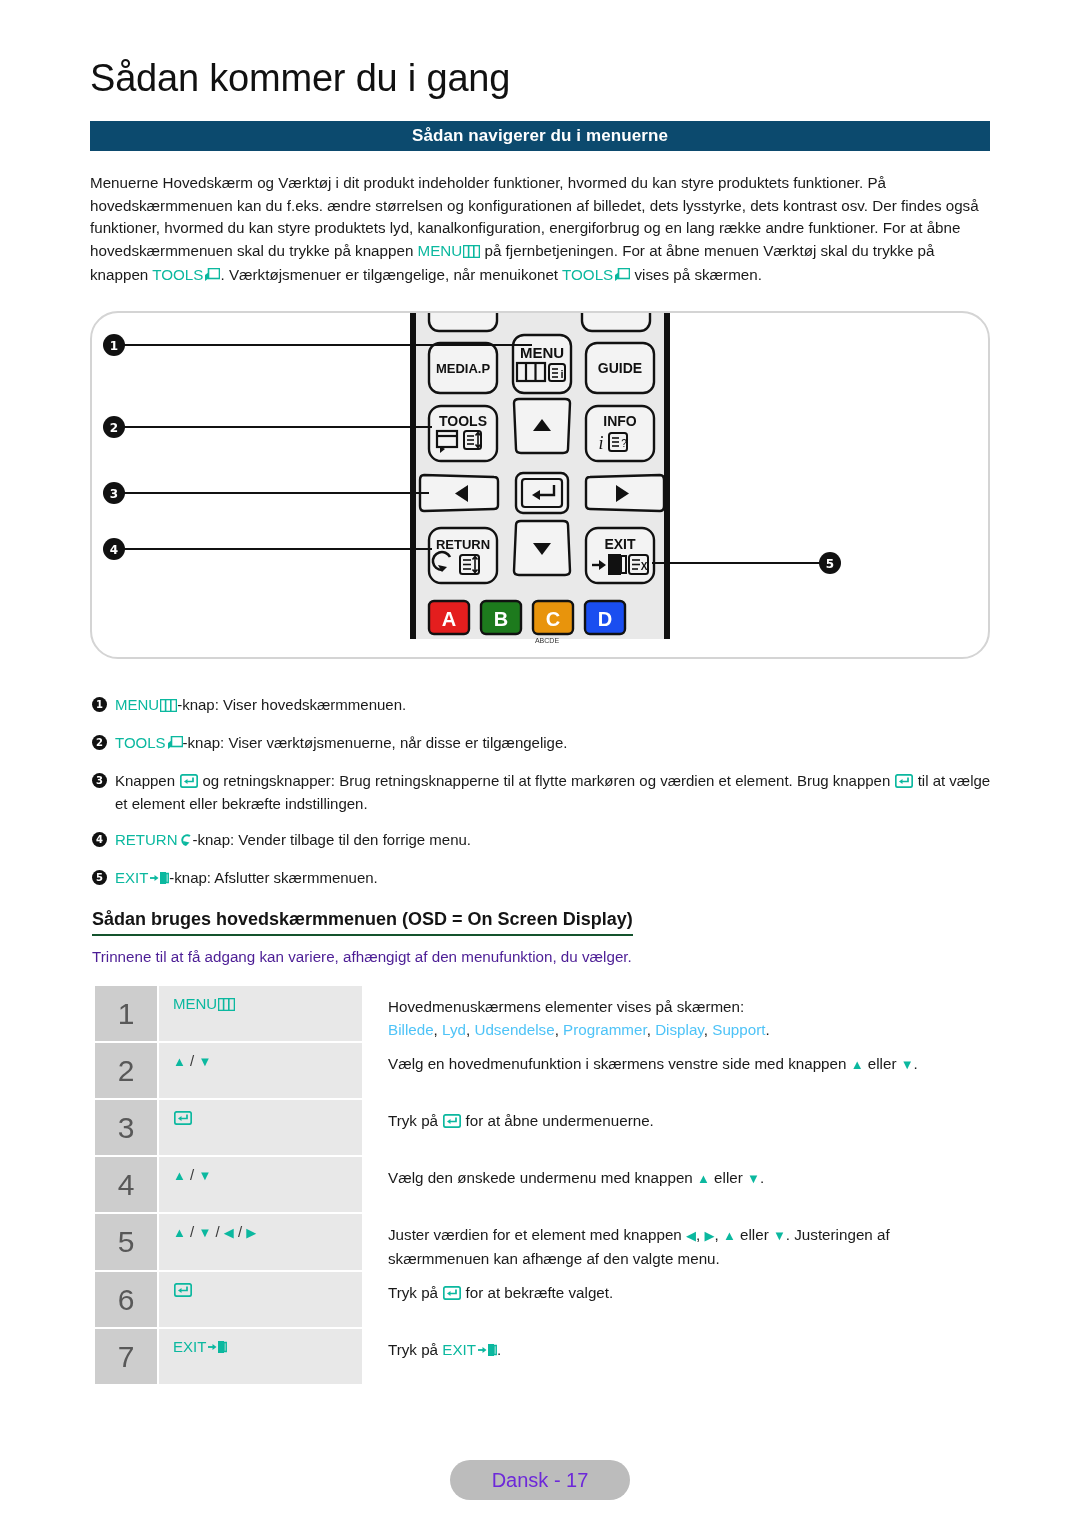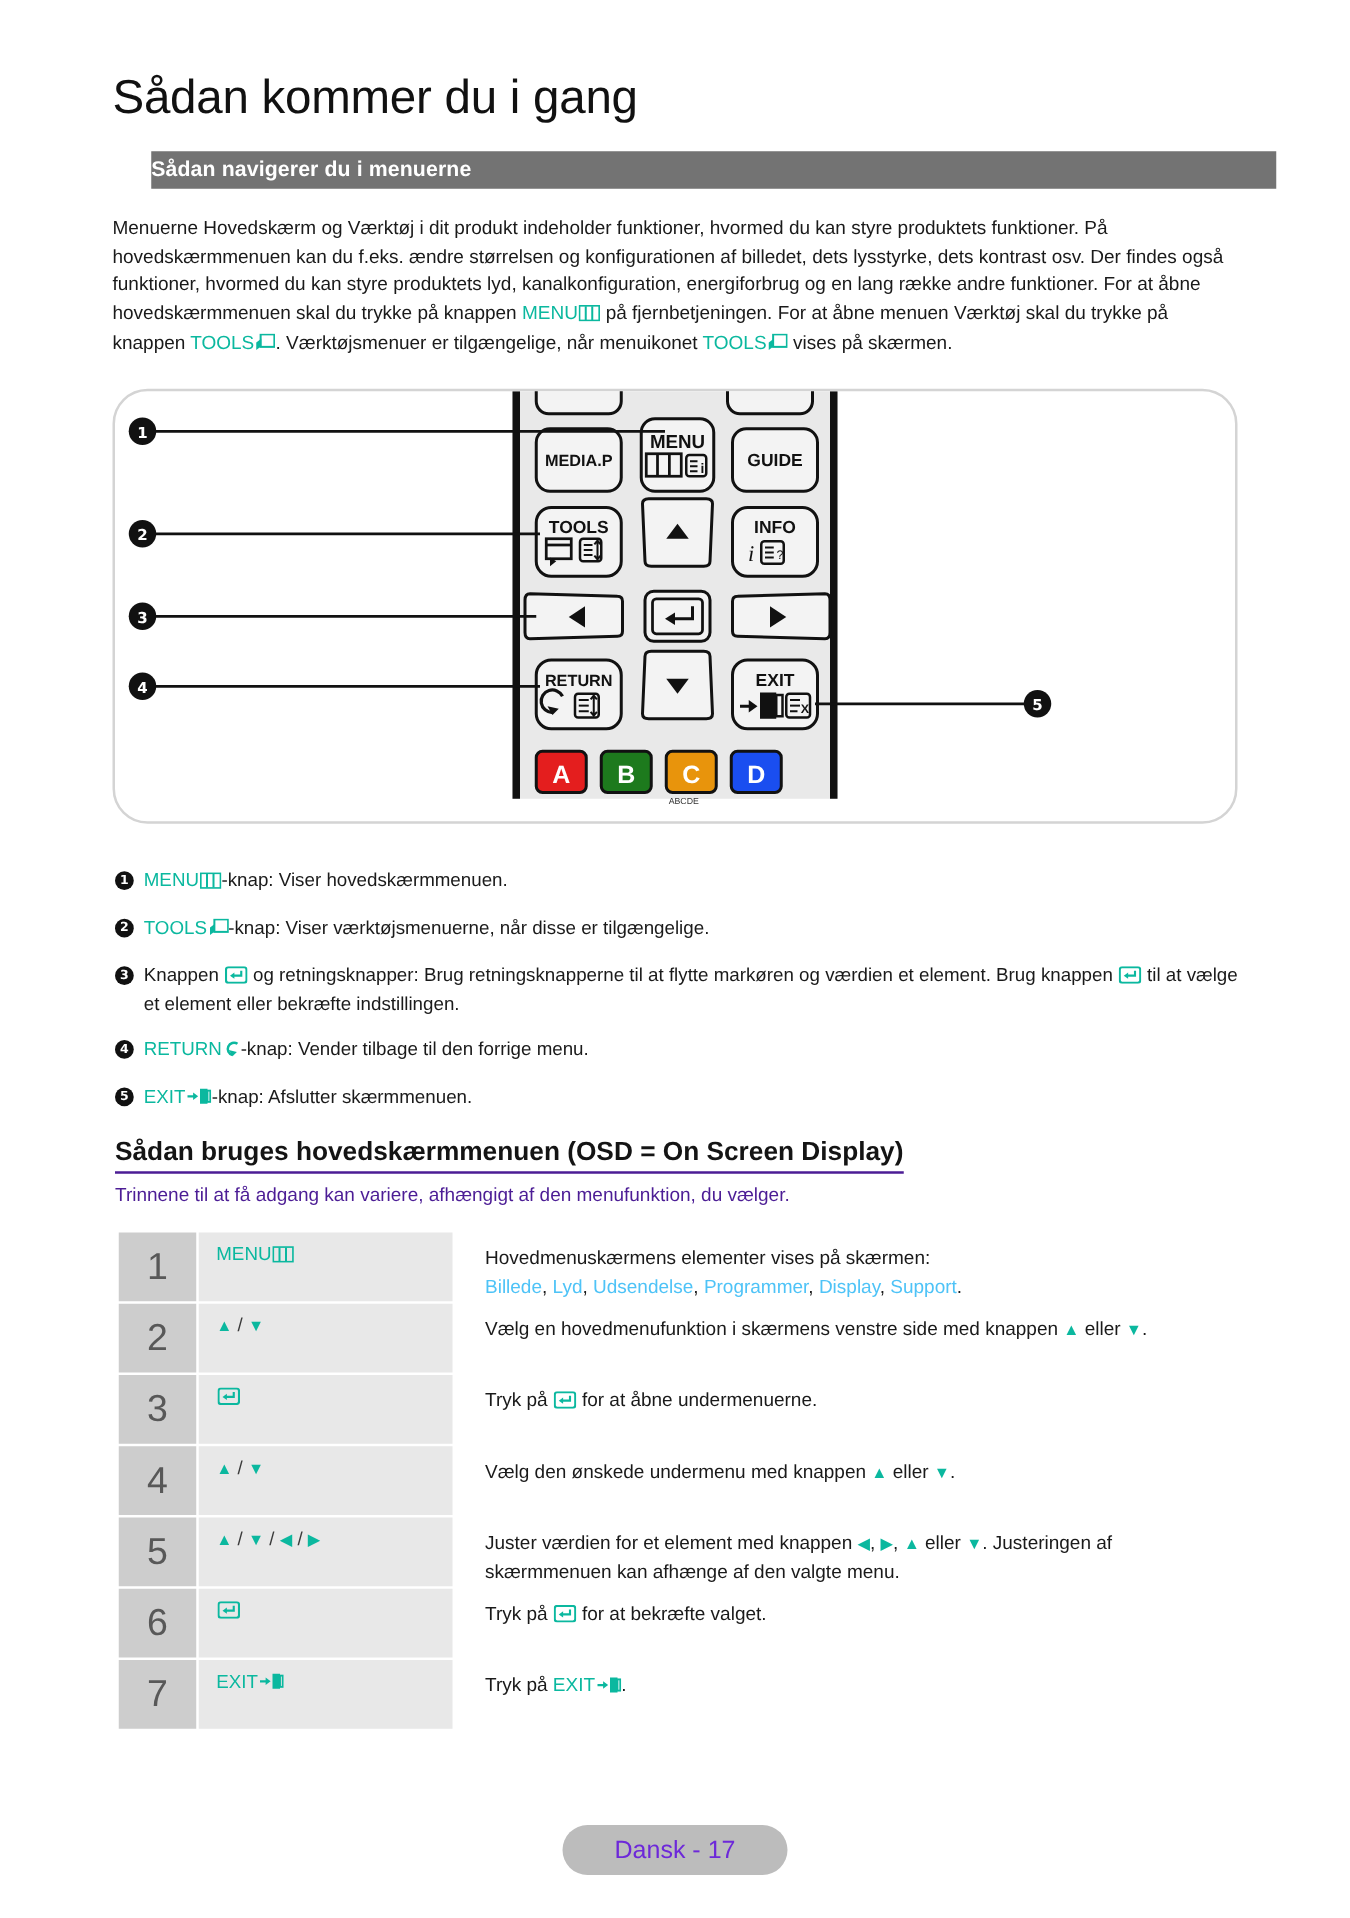--- a/index.html
+++ b/index.html
@@ -35,28 +35,28 @@
     line-height: 1.1;
   }
 
   
   .section-bar {
     position: absolute;
     left: 90px;
     top: 121px;
     width: 900px;
     height: 30px;
-    background: #737373;
+    background: #0c4a6e;
     color: #ffffff;
     font-size: 17px;
     font-weight: bold;
     display: flex;
     align-items: center;
+    justify-content: center;
     letter-spacing: 0.1px;
-    margin-left: 31px;
   }
 
   
   .intro {
     position: absolute;
     left: 90px;
     top: 172px;
     width: 902px;
     font-size: 15.2px;
     line-height: 22.6px;
@@ -118,24 +118,24 @@
     margin: 3px 8px 0 0;
     font-family: "DejaVu Sans", sans-serif;
   }
   .callout-text { flex: 1 1 auto; }
 
   
   .subheading {
     position: absolute;
     left: 92px;
     top: 909px;
-    font-size: 21px;
+    font-size: 18px;
     font-weight: bold;
     color: #141414;
-    border-bottom: 2px solid #4c1d95;
+    border-bottom: 2px solid #14532d;
     padding-bottom: 3px;
     line-height: 1.2;
   }
   .sub-note {
     position: absolute;
     left: 92px;
     top: 948px;
     font-size: 15.2px;
     color: #4c1d95;
   }

